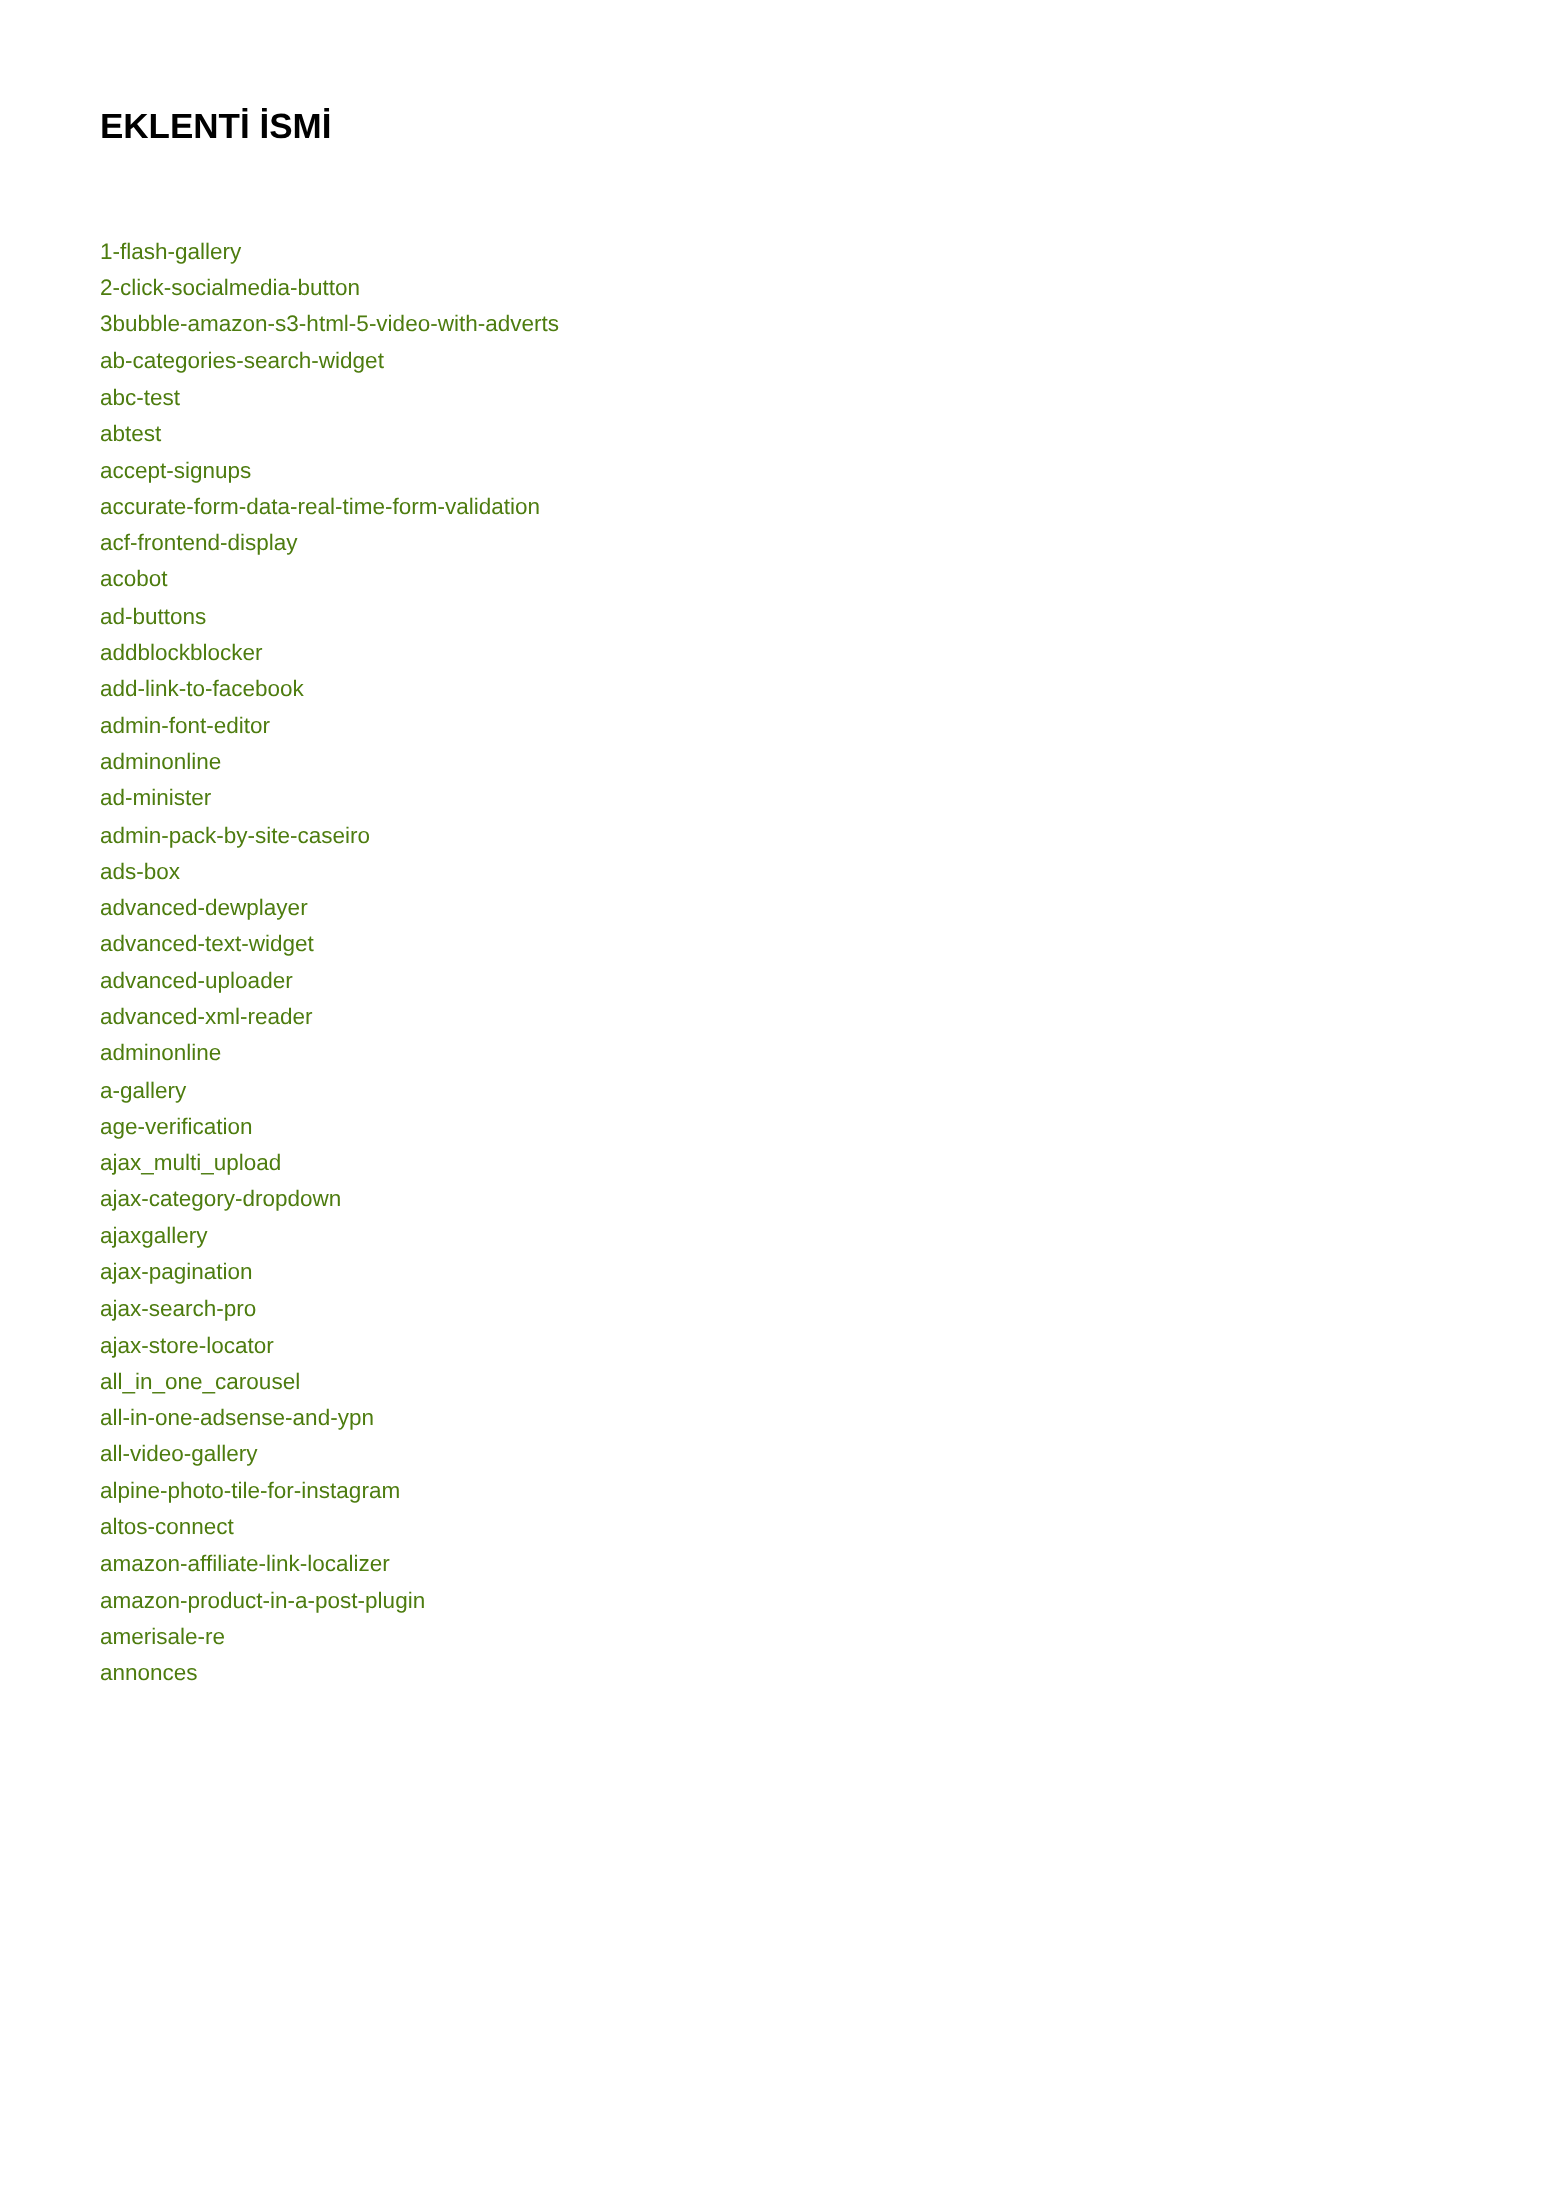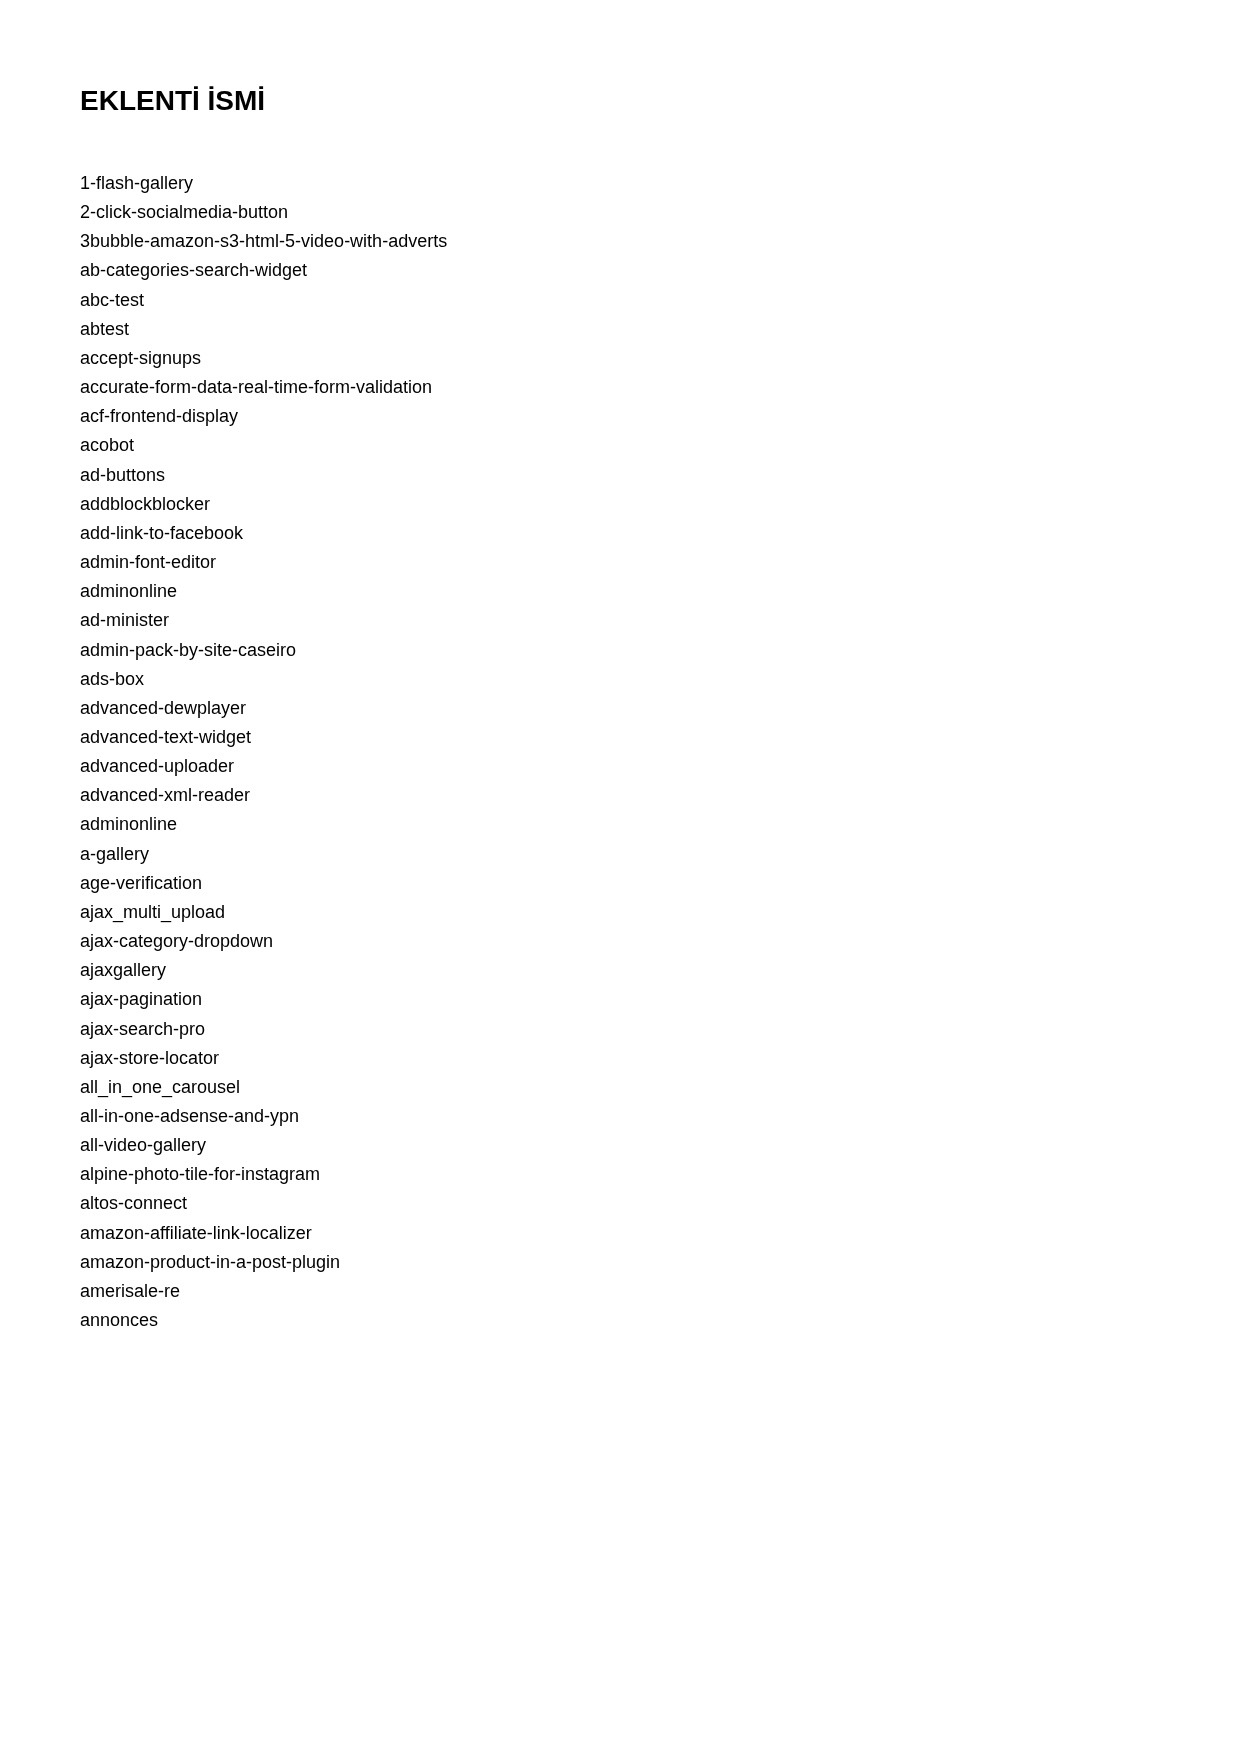--- a/index.html
+++ b/index.html
@@ -11,29 +11,29 @@
     width: 1240px;
     height: 1754px;
     background: #ffffff;
     font-family: Arial, Helvetica, sans-serif;
     padding: 85px 80px;
     color: #000000;
   }
   .page-title {
     font-size: 28px;
     font-weight: bold;
-    margin-bottom: 52px;
+    margin-bottom: 70px;
   }
   .item-list {
     list-style: none;
   }
   .item-list li {
     font-size: 18px;
     line-height: 1.62;
-    color: #000000;
+    color: #4d7c0f;
   }
 </style>
 </head>
 <body>
 
 <h1 class="page-title">EKLENTİ İSMİ</h1>
 
 <ul class="item-list">
     <li>1-flash-gallery</li>
     <li>2-click-socialmedia-button</li>

